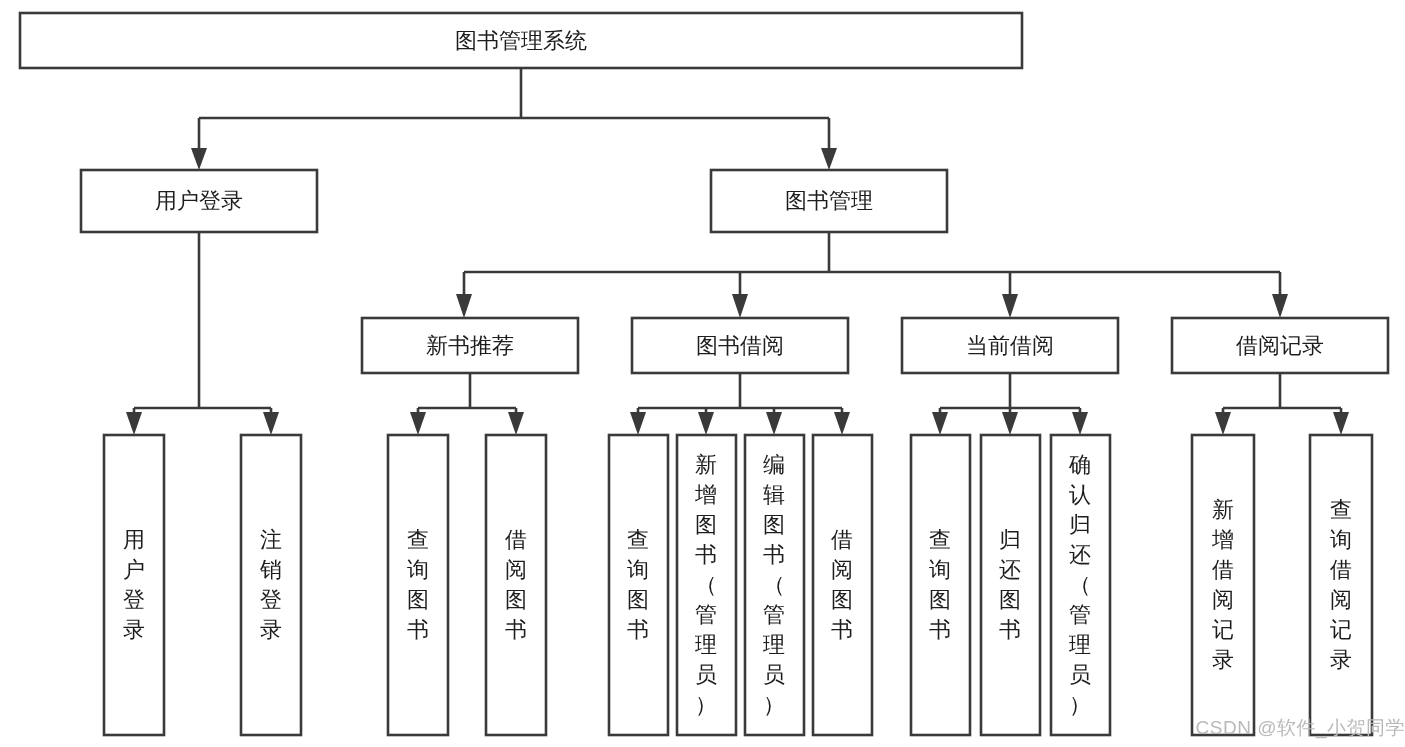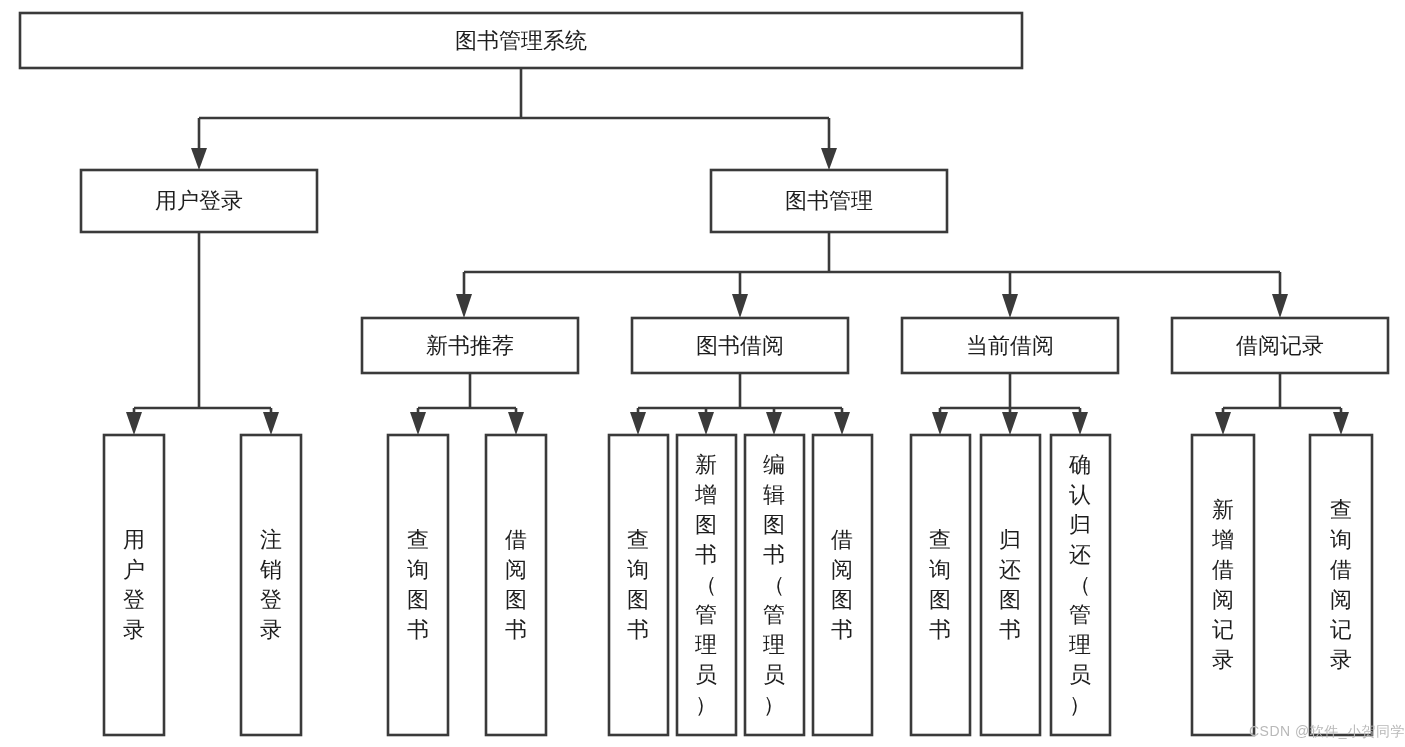--- a/index.html
+++ b/index.html
@@ -52,21 +52,21 @@
     font-family: "Liberation Sans", "DejaVu Sans", sans-serif;
     font-size: 22px;
     fill: #1d1d1d;
     text-anchor: middle;
   }
   .watermark {
     position: absolute;
     right: 12px;
     bottom: 6px;
     font-family: "Liberation Sans", "DejaVu Sans", sans-serif;
-    font-size: 14px;
+    font-size: 19px;
     color: #b9b9b9;
     white-space: nowrap;
     letter-spacing: 0.5px;
   }
 </style>
 </head>
 <body>
 
 <div id="diagram-root">
 

